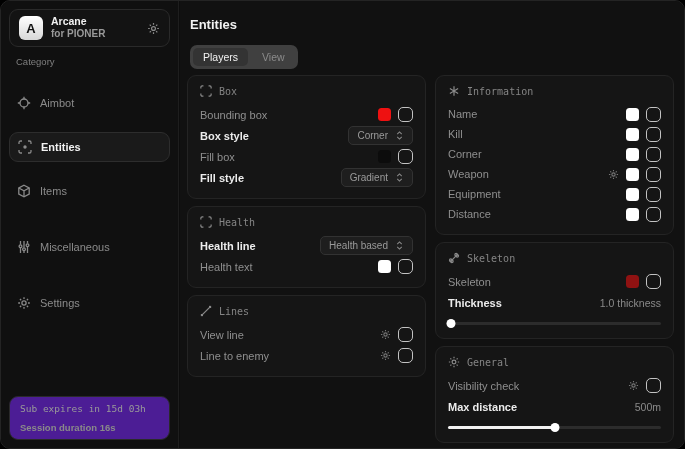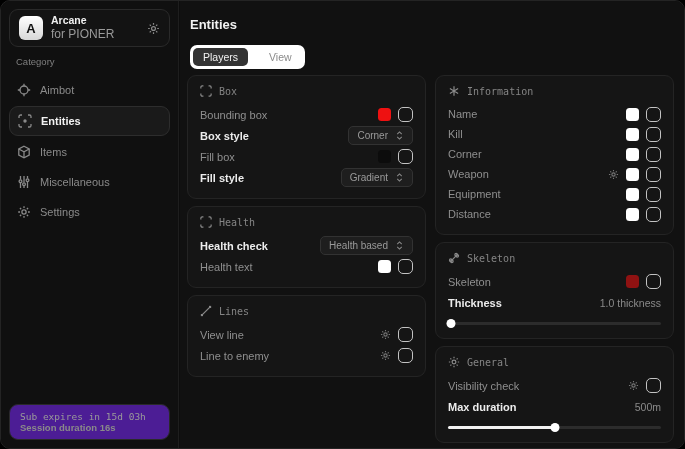--- a/index.html
+++ b/index.html
@@ -11,39 +11,39 @@
   .sidebar { position:absolute; top:0; left:0; bottom:0; width:178px;
              background:#101010; border-right:1px solid #1e1e1e; }
   .brand-card { position:absolute; top:8px; left:8px; right:8px; height:38px;
                 border:1px solid #2a2a2a; border-radius:9px; display:flex;
                 align-items:center; gap:8px; padding:0 9px; background:#131313; }
   .logo { width:24px; height:24px; border-radius:6px; background:linear-gradient(#ffffff,#d8d8d8);
           color:#121212; font-weight:bold; font-size:13px; display:flex;
           align-items:center; justify-content:center; }
   .brand-text { flex:1; line-height:1.25; }
   .brand-name { color:#f0f0f0; font-size:10.5px; font-weight:bold; }
-  .brand-sub  { color:#9a9a9a; font-size:12px; }
+  .brand-sub  { color:#9a9a9a; font-size:10px;font-weight:bold; }
   .icon { color:#8a8a8a; display:inline-flex; align-items:center; justify-content:center; }
   .category { position:absolute; top:55px; left:15px; color:#7f7f7f; font-size:9.5px; }
   .nav { position:absolute; top:74px; left:0; right:0; display:flex; flex-direction:column; }
   .nav-item { display:flex; align-items:center; gap:9px; color:#8b8b8b; font-size:11px;
-              padding:7px 16px; margin:1px 0; cursor:default; }
+              padding:7px 16px; margin:14px 0; cursor:default; }
   .nav-item.selected { margin:1px 8px; padding:7px 8px; background:#1a1a1a;
               border:1px solid #2d2d2d; border-radius:9px; color:#f2f2f2; font-weight:bold; }
   .side-footer { position:absolute; left:8px; right:8px; bottom:8px; border:1px solid #2a2a2a;
                  border-radius:9px; padding:6px 10px; background:#4c1d95; }
   .mono-line { font-family:"DejaVu Sans Mono", monospace; font-size:9.5px; color:#9a9a9a; }
-  .session-line { font-size:9.5px; color:#8a8a8a; font-weight:bold; margin-top:0; }
+  .session-line { font-size:9.5px; color:#8a8a8a; font-weight:bold; margin-top:8px; }
 
   
   .main { position:absolute; top:0; left:179px; right:0; bottom:0; background:#111; }
   .page-title { position:absolute; top:16px; left:10px; color:#f2f2f2;
                 font-size:13px; font-weight:bold; }
-  .tabs { position:absolute; top:44px; left:10px; display:inline-flex; gap:11px;
-          background:#ffffff; border-radius:7px; padding:3px; }
+  .tabs { position:absolute; top:44px; left:10px; display:inline-flex; gap:4px;
+          background:#404040; border-radius:7px; padding:3px; }
   .tab { padding:3px 10px; border-radius:5px; font-size:10.5px; color:#8b8b8b; cursor:default; }
   .tab.selected { background:#333; color:#f2f2f2; }
 
   .col { position:absolute; top:74px; width:239px; display:flex;
          flex-direction:column; gap:7px; }
   .col-left { left:7px; } .col-right { left:255px; }
 
   .panel { background:#151515; border:1px solid #242424; border-radius:9px;
            padding:9px 12px 10px 12px; }
   .panel-head { display:flex; align-items:center; gap:7px; margin-bottom:7px;
@@ -204,21 +204,21 @@
       <div class="panel">
         <div class="panel-head">
           <span class="icon">
             <svg width="12" height="12" viewBox="0 0 14 14" fill="none" stroke="currentColor" stroke-width="1.4">
                 <path d="M1 4V2.6A1.6 1.6 0 0 1 2.6 1H4M10 1h1.4A1.6 1.6 0 0 1 13 2.6V4M13 10v1.4a1.6 1.6 0 0 1-1.6 1.6H10M4 13H2.6A1.6 1.6 0 0 1 1 11.4V10"></path>
               </svg>
           </span>
           <span>Health</span>
         </div>
         <div class="row">
-          <span class="label bright">Health check</span>
+          <span class="label bright">Health line</span>
           <button class="select">
             <span>Health based</span>
             <span class="icon">
                 <svg width="9" height="9" viewBox="0 0 10 12" fill="none" stroke="currentColor" stroke-width="1.4">
                   <path d="M2 4.2 5 1.2l3 3M2 7.8l3 3 3-3"></path>
                 </svg>
               </span>
           </button>
         </div>
         <div class="row">
@@ -377,21 +377,21 @@
             <span class="icon" style="color:#777;">
                 <svg width="11" height="11" viewBox="0 0 14 14" fill="none" stroke="currentColor" stroke-width="1.4">
                   <circle cx="7" cy="7" r="2.1"></circle>
                   <path d="M7 1.2v1.8M7 11v1.8M1.2 7H3M11 7h1.8M2.9 2.9l1.3 1.3M9.8 9.8l1.3 1.3M11.1 2.9L9.8 4.2M4.2 9.8l-1.3 1.3"></path>
                 </svg>
               </span>
             <span class="checkbox"></span>
           </span>
         </div>
         <div class="row">
-          <span class="label bright">Max duration</span>
+          <span class="label bright">Max distance</span>
           <span class="value">500m</span>
         </div>
         <div class="slider">
           <div class="slider-track">
             <div class="slider-fill" style="width: 50%;"></div>
           </div>
           <div class="slider-thumb" style="left: 50%;"></div>
         </div>
       </div>
     </div>

